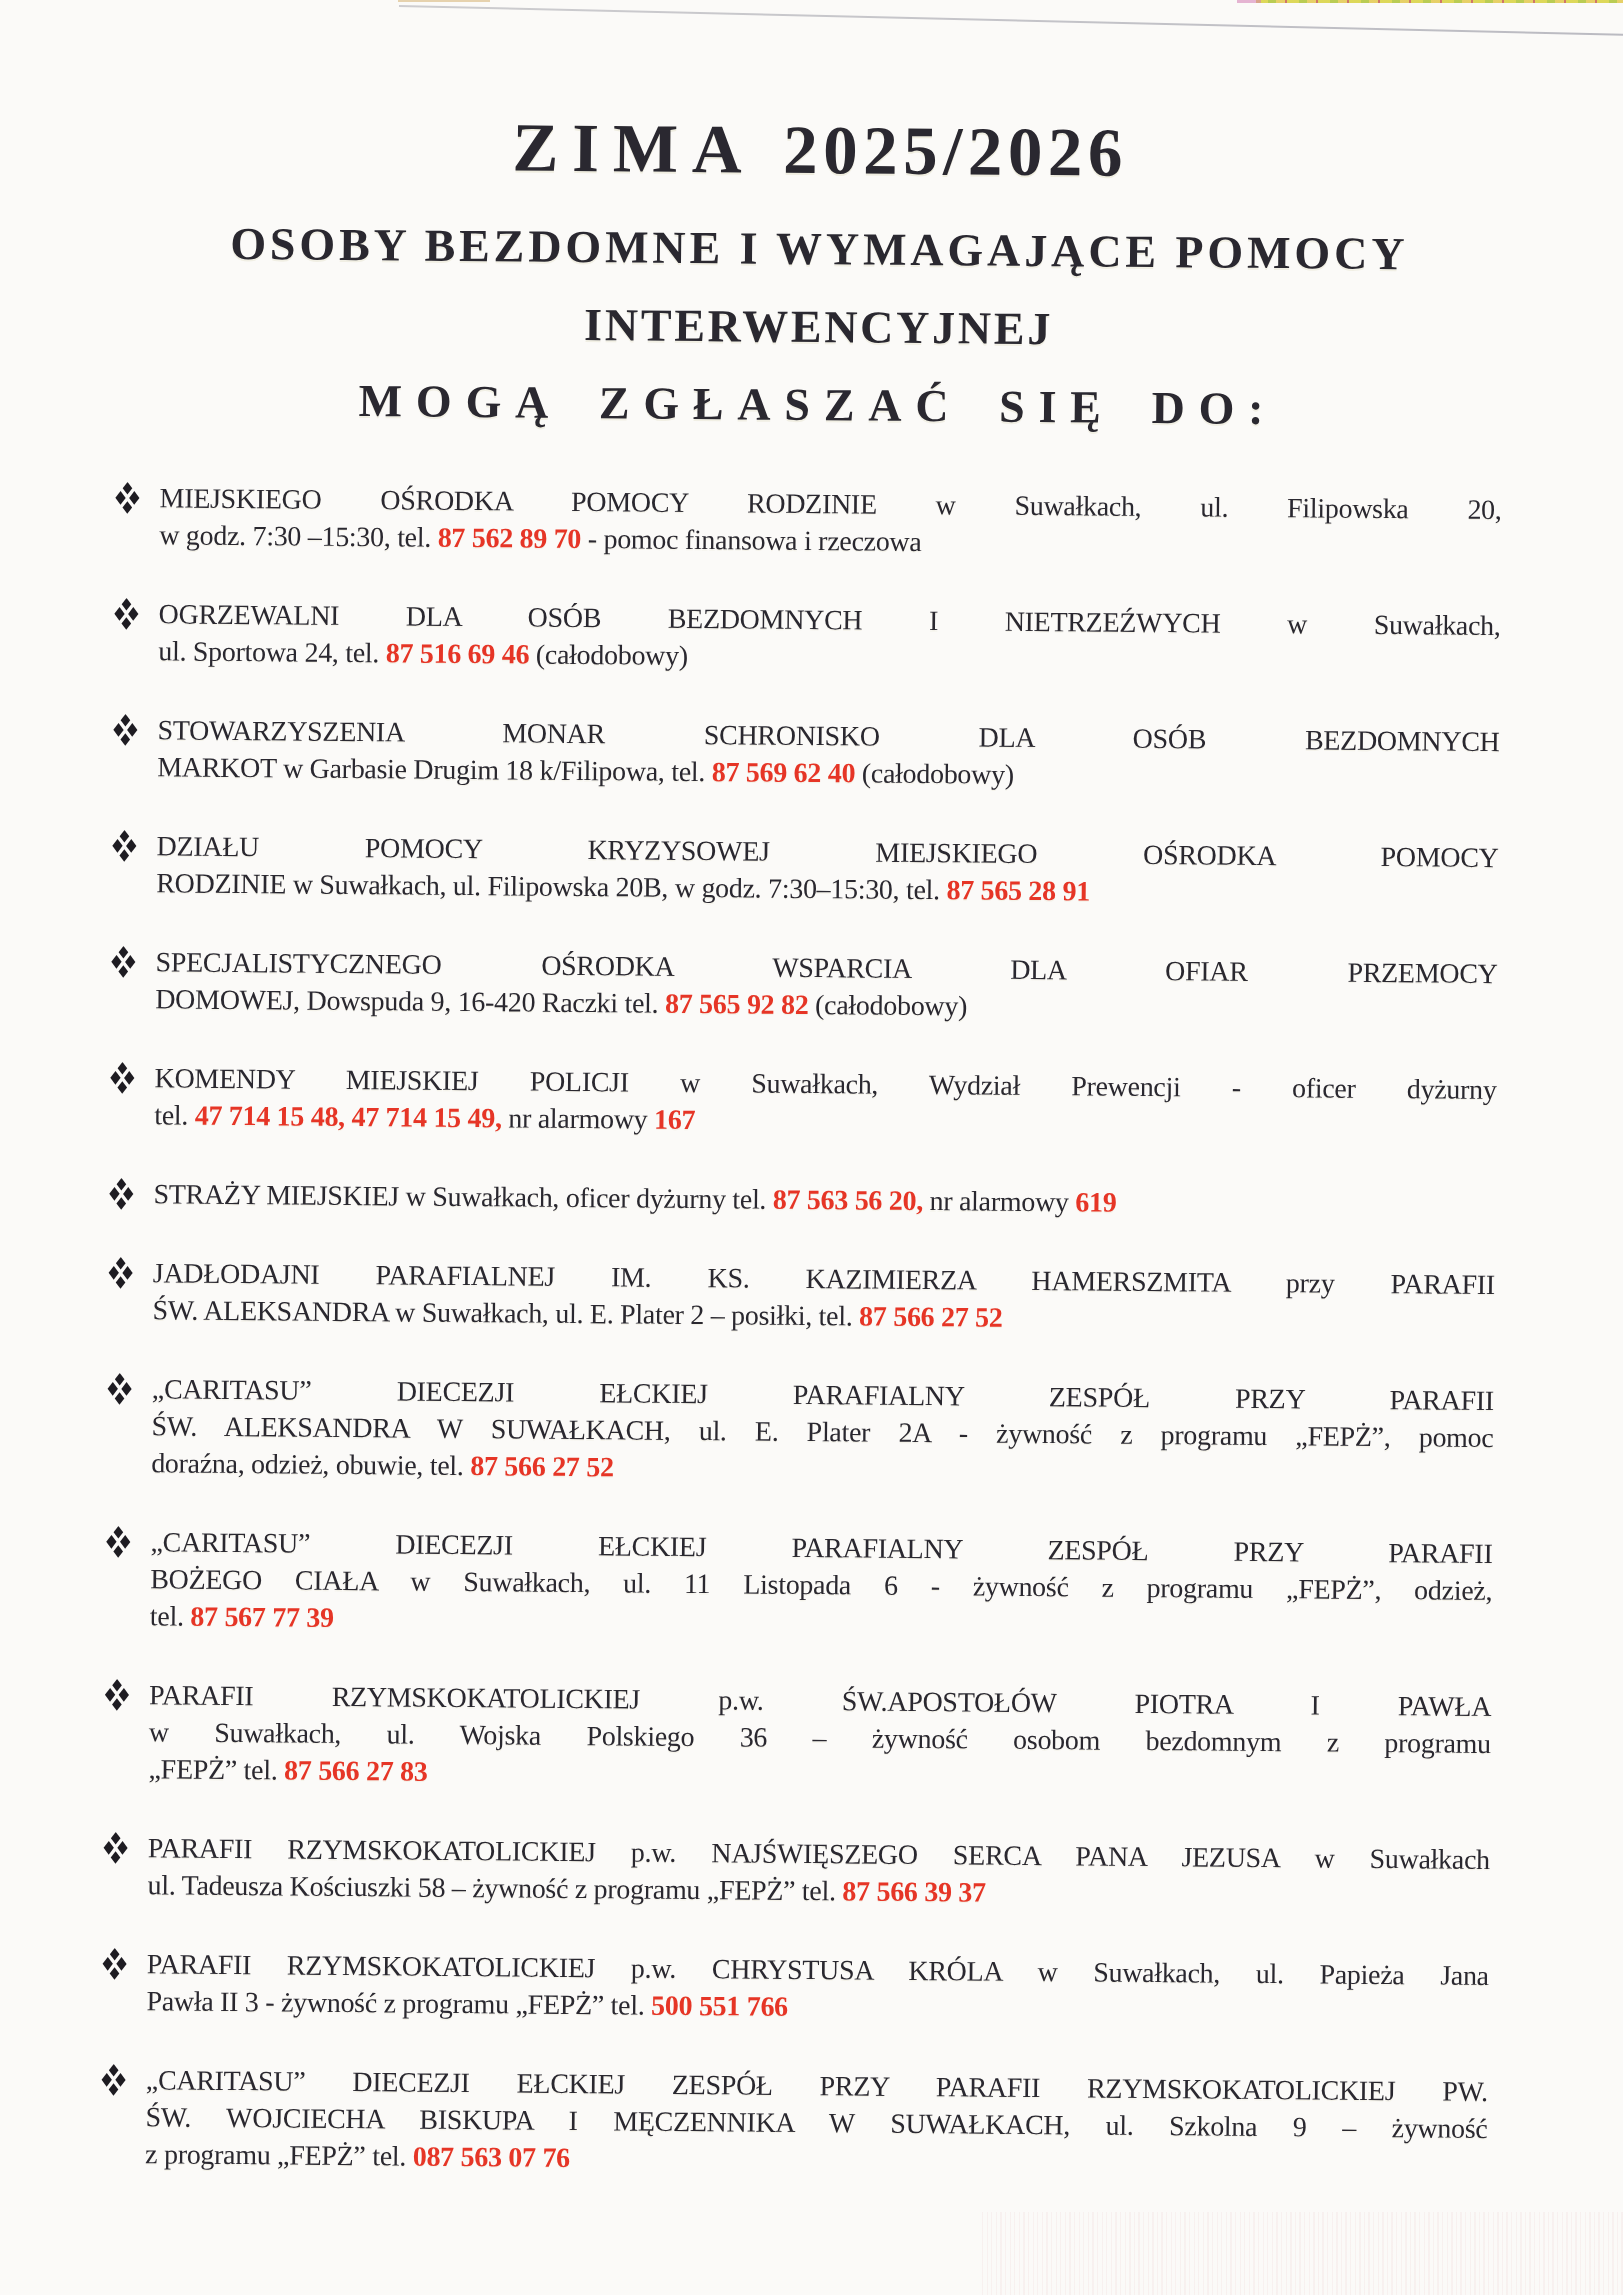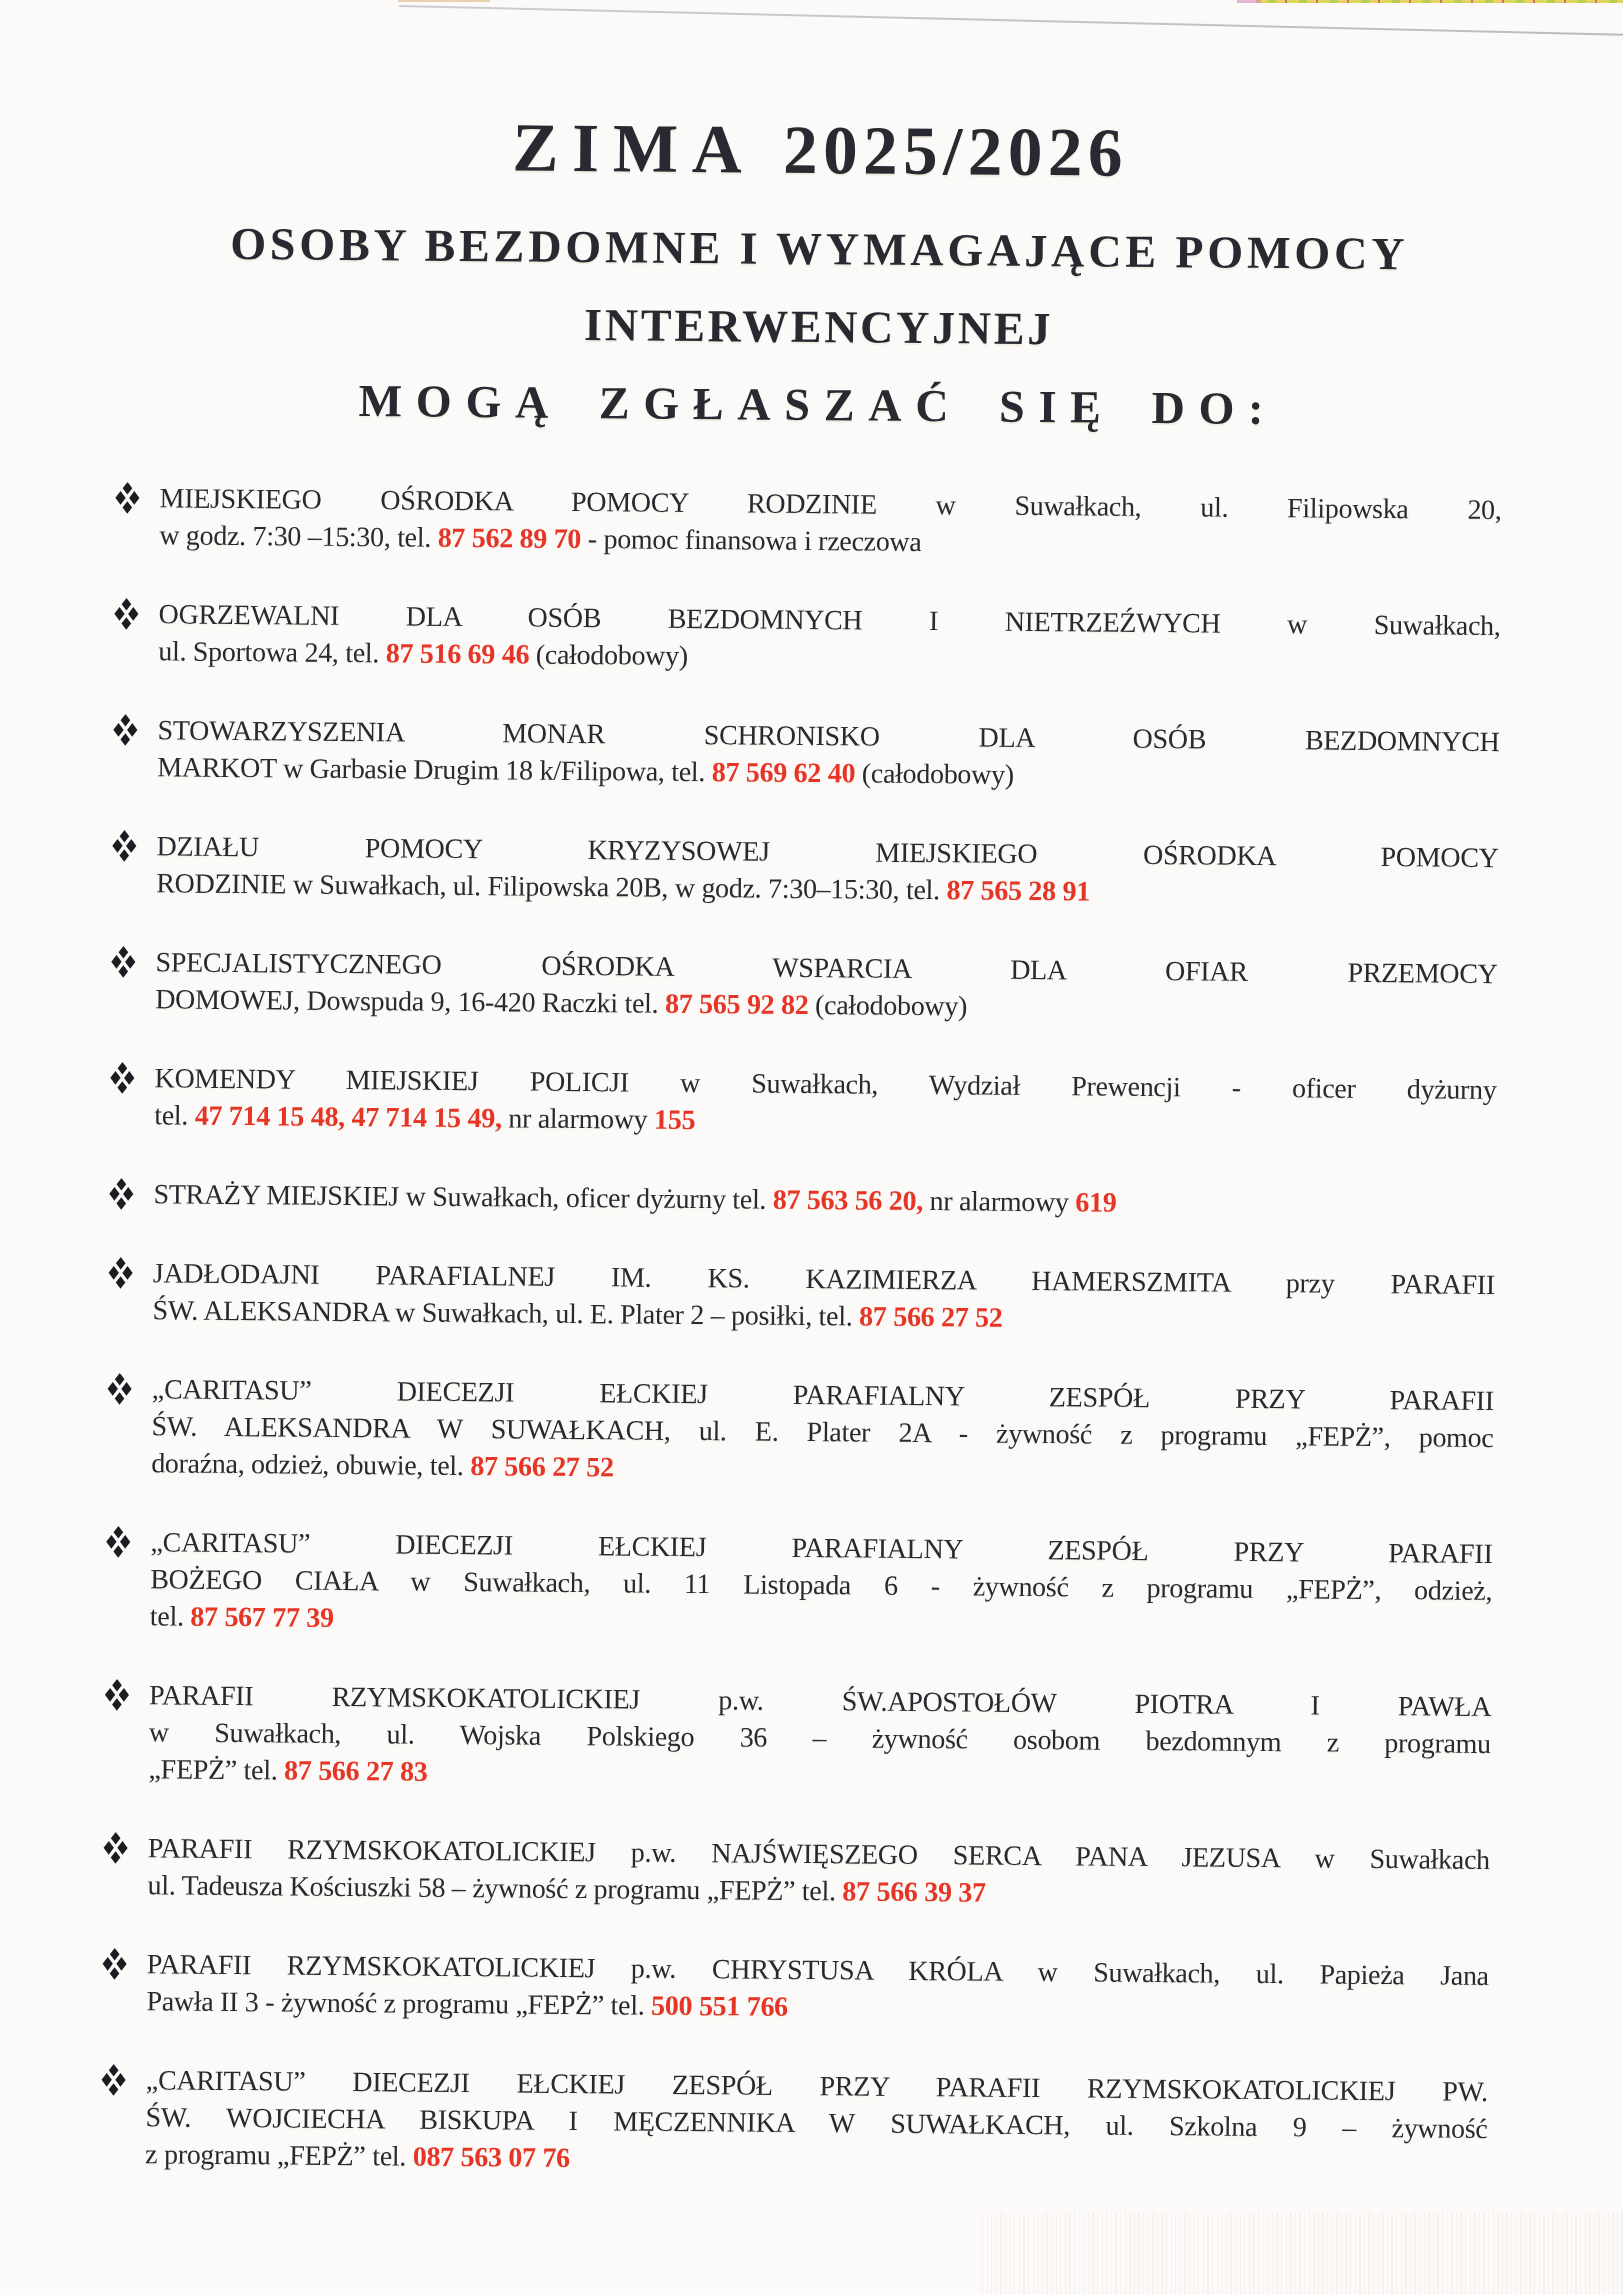--- a/index.html
+++ b/index.html
@@ -176,21 +176,21 @@
           <span class="bullet">
             <svg viewBox="0 0 40 48" xmlns="http://www.w3.org/2000/svg">
               <path fill="currentColor" d="M20 0 L27 9 L20 18 L13 9 Z"></path>
               <path fill="currentColor" d="M10 13 L17.5 23 L10 33 L2.5 23 Z"></path>
               <path fill="currentColor" d="M30 13 L37.5 23 L30 33 L22.5 23 Z"></path>
               <path fill="currentColor" d="M20 28 L27 37 L20 46 L13 37 Z"></path>
             </svg>
           </span>
           <div>
             <div class="line j"><span class="seg">KOMENDY MIEJSKIEJ POLICJI w Suwałkach, Wydział Prewencji - oficer dyżurny</span></div>
-            <div class="line l"><span class="seg">tel. </span><span class="seg-red">47 714 15 48,</span><span class="seg"> </span><span class="seg-red">47 714 15 49,</span><span class="seg"> nr alarmowy </span><span class="seg-red">155</span></div>
+            <div class="line l"><span class="seg">tel. </span><span class="seg-red">47 714 15 48,</span><span class="seg"> </span><span class="seg-red">47 714 15 49,</span><span class="seg"> nr alarmowy </span><span class="seg-red">167</span></div>
           </div>
         </div>
         <div class="item">
           <span class="bullet">
             <svg viewBox="0 0 40 48" xmlns="http://www.w3.org/2000/svg">
               <path fill="currentColor" d="M20 0 L27 9 L20 18 L13 9 Z"></path>
               <path fill="currentColor" d="M10 13 L17.5 23 L10 33 L2.5 23 Z"></path>
               <path fill="currentColor" d="M30 13 L37.5 23 L30 33 L22.5 23 Z"></path>
               <path fill="currentColor" d="M20 28 L27 37 L20 46 L13 37 Z"></path>
             </svg>

